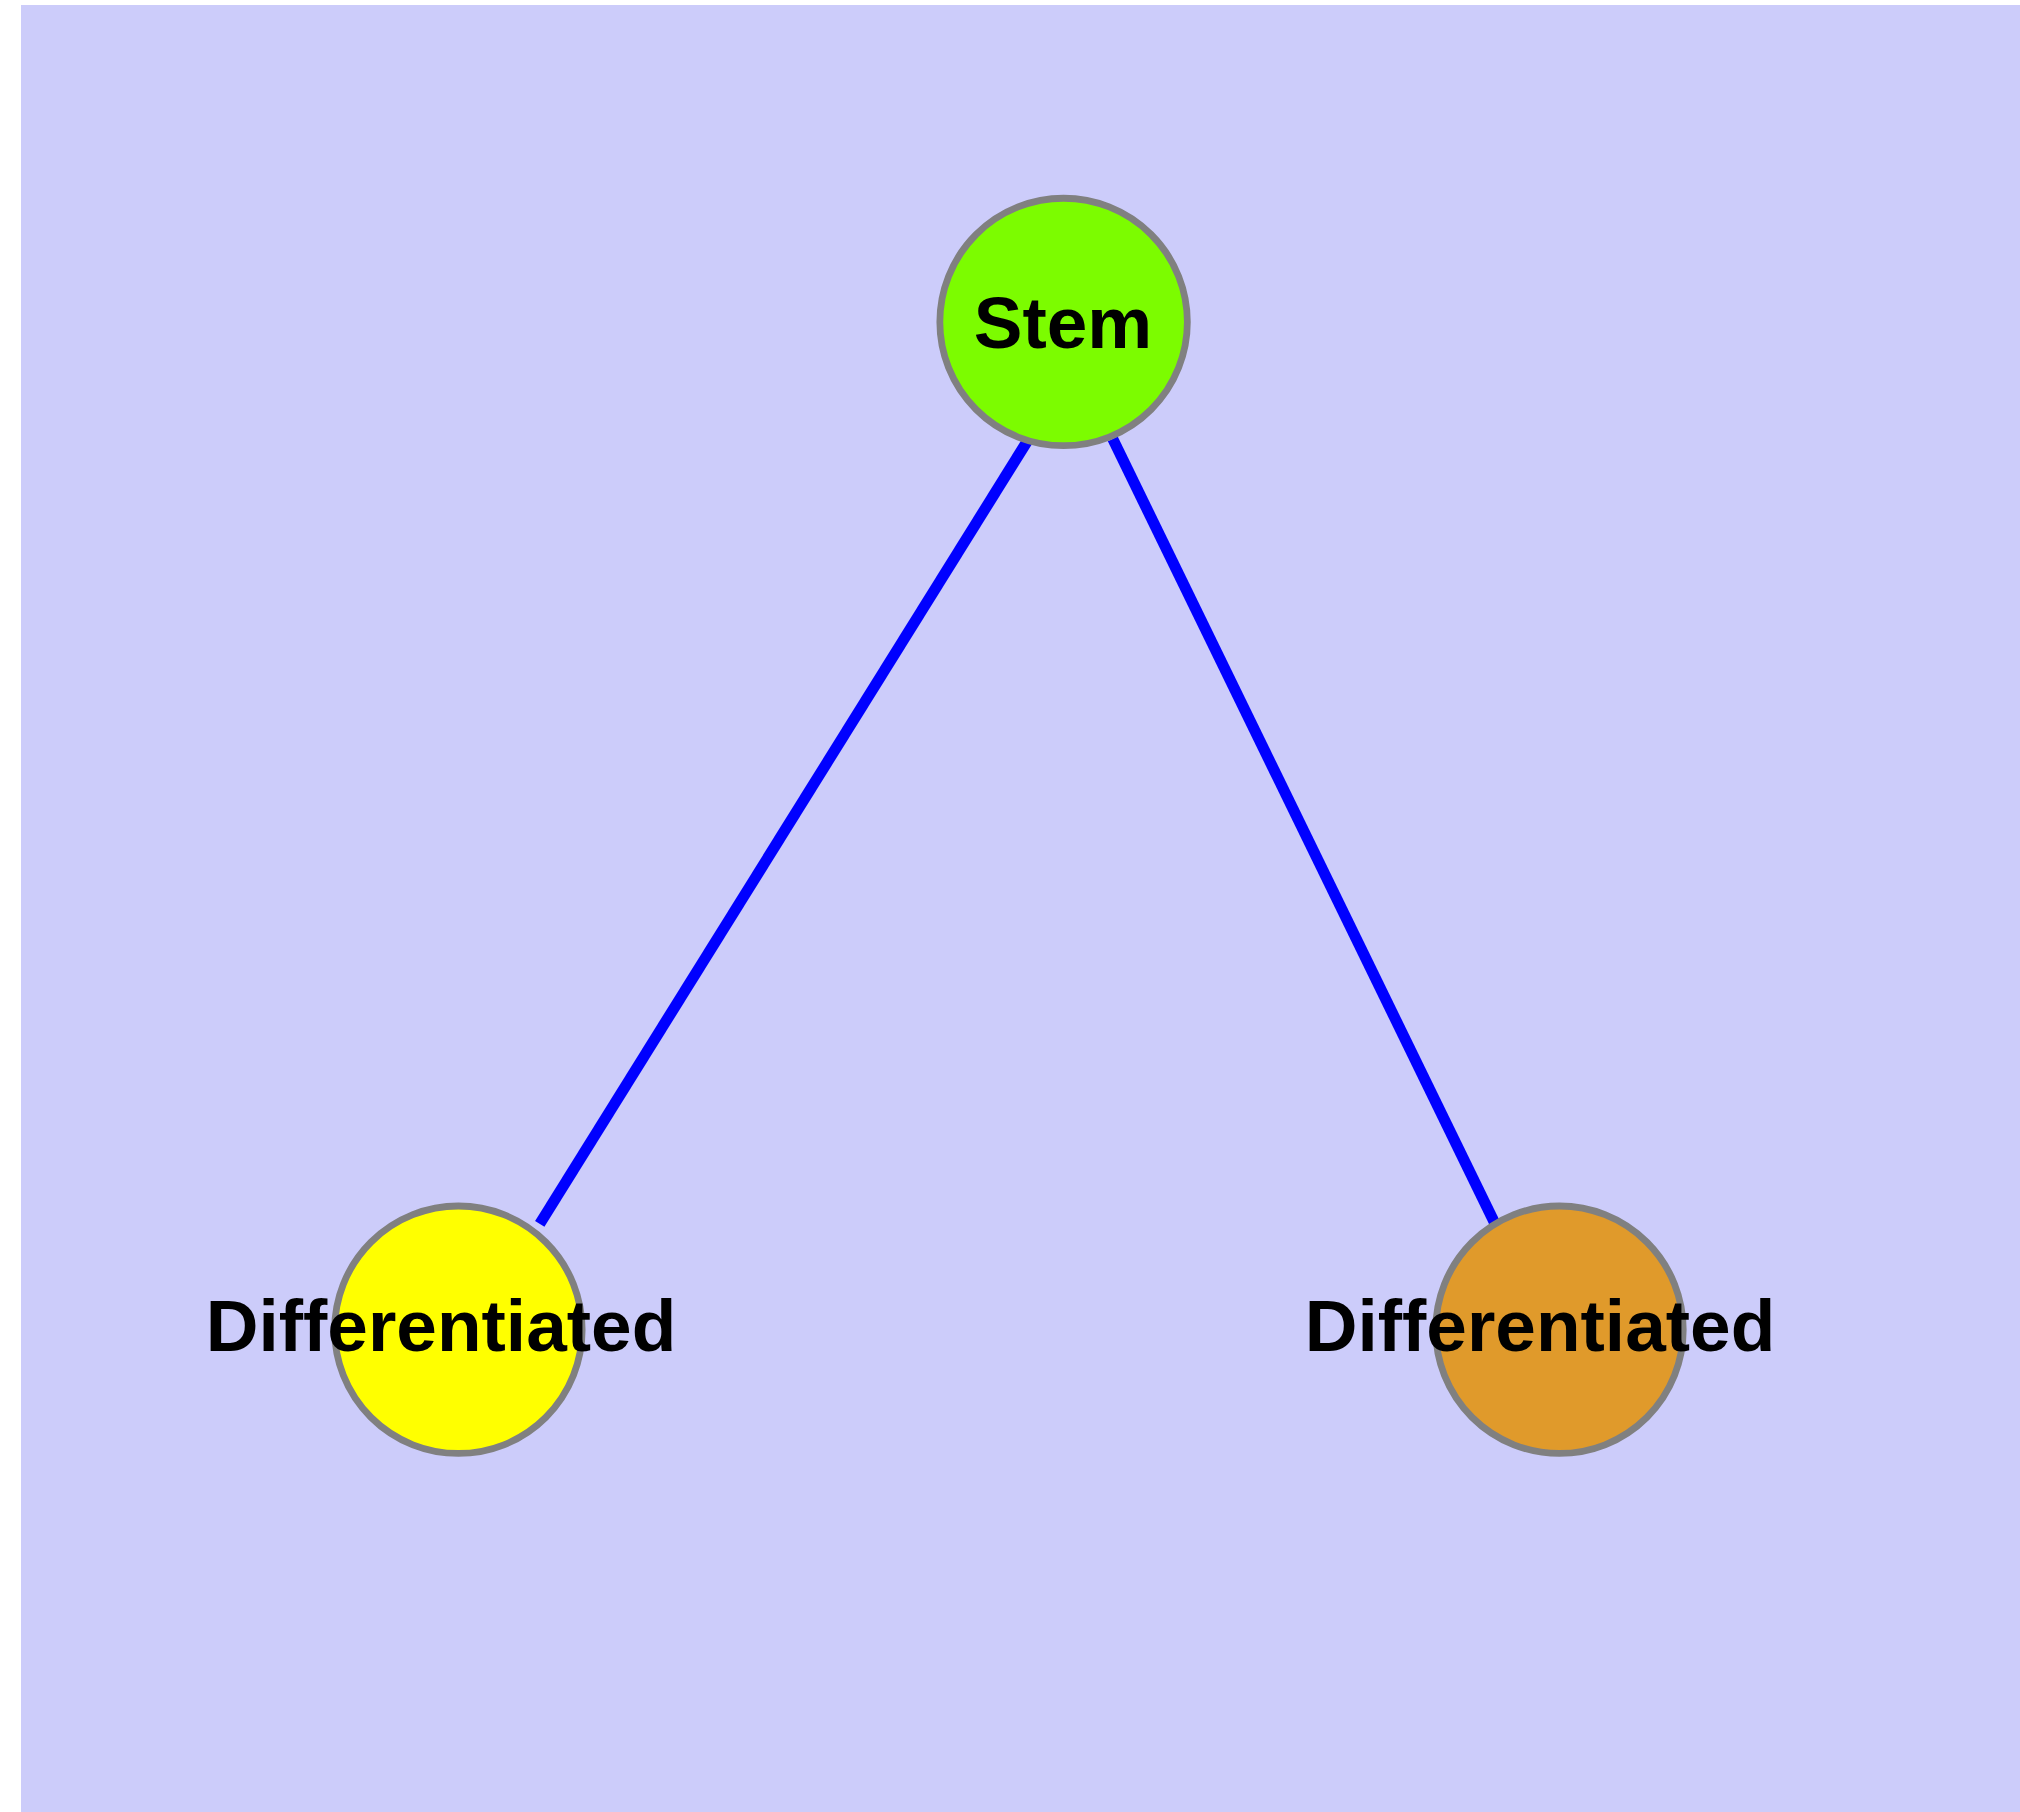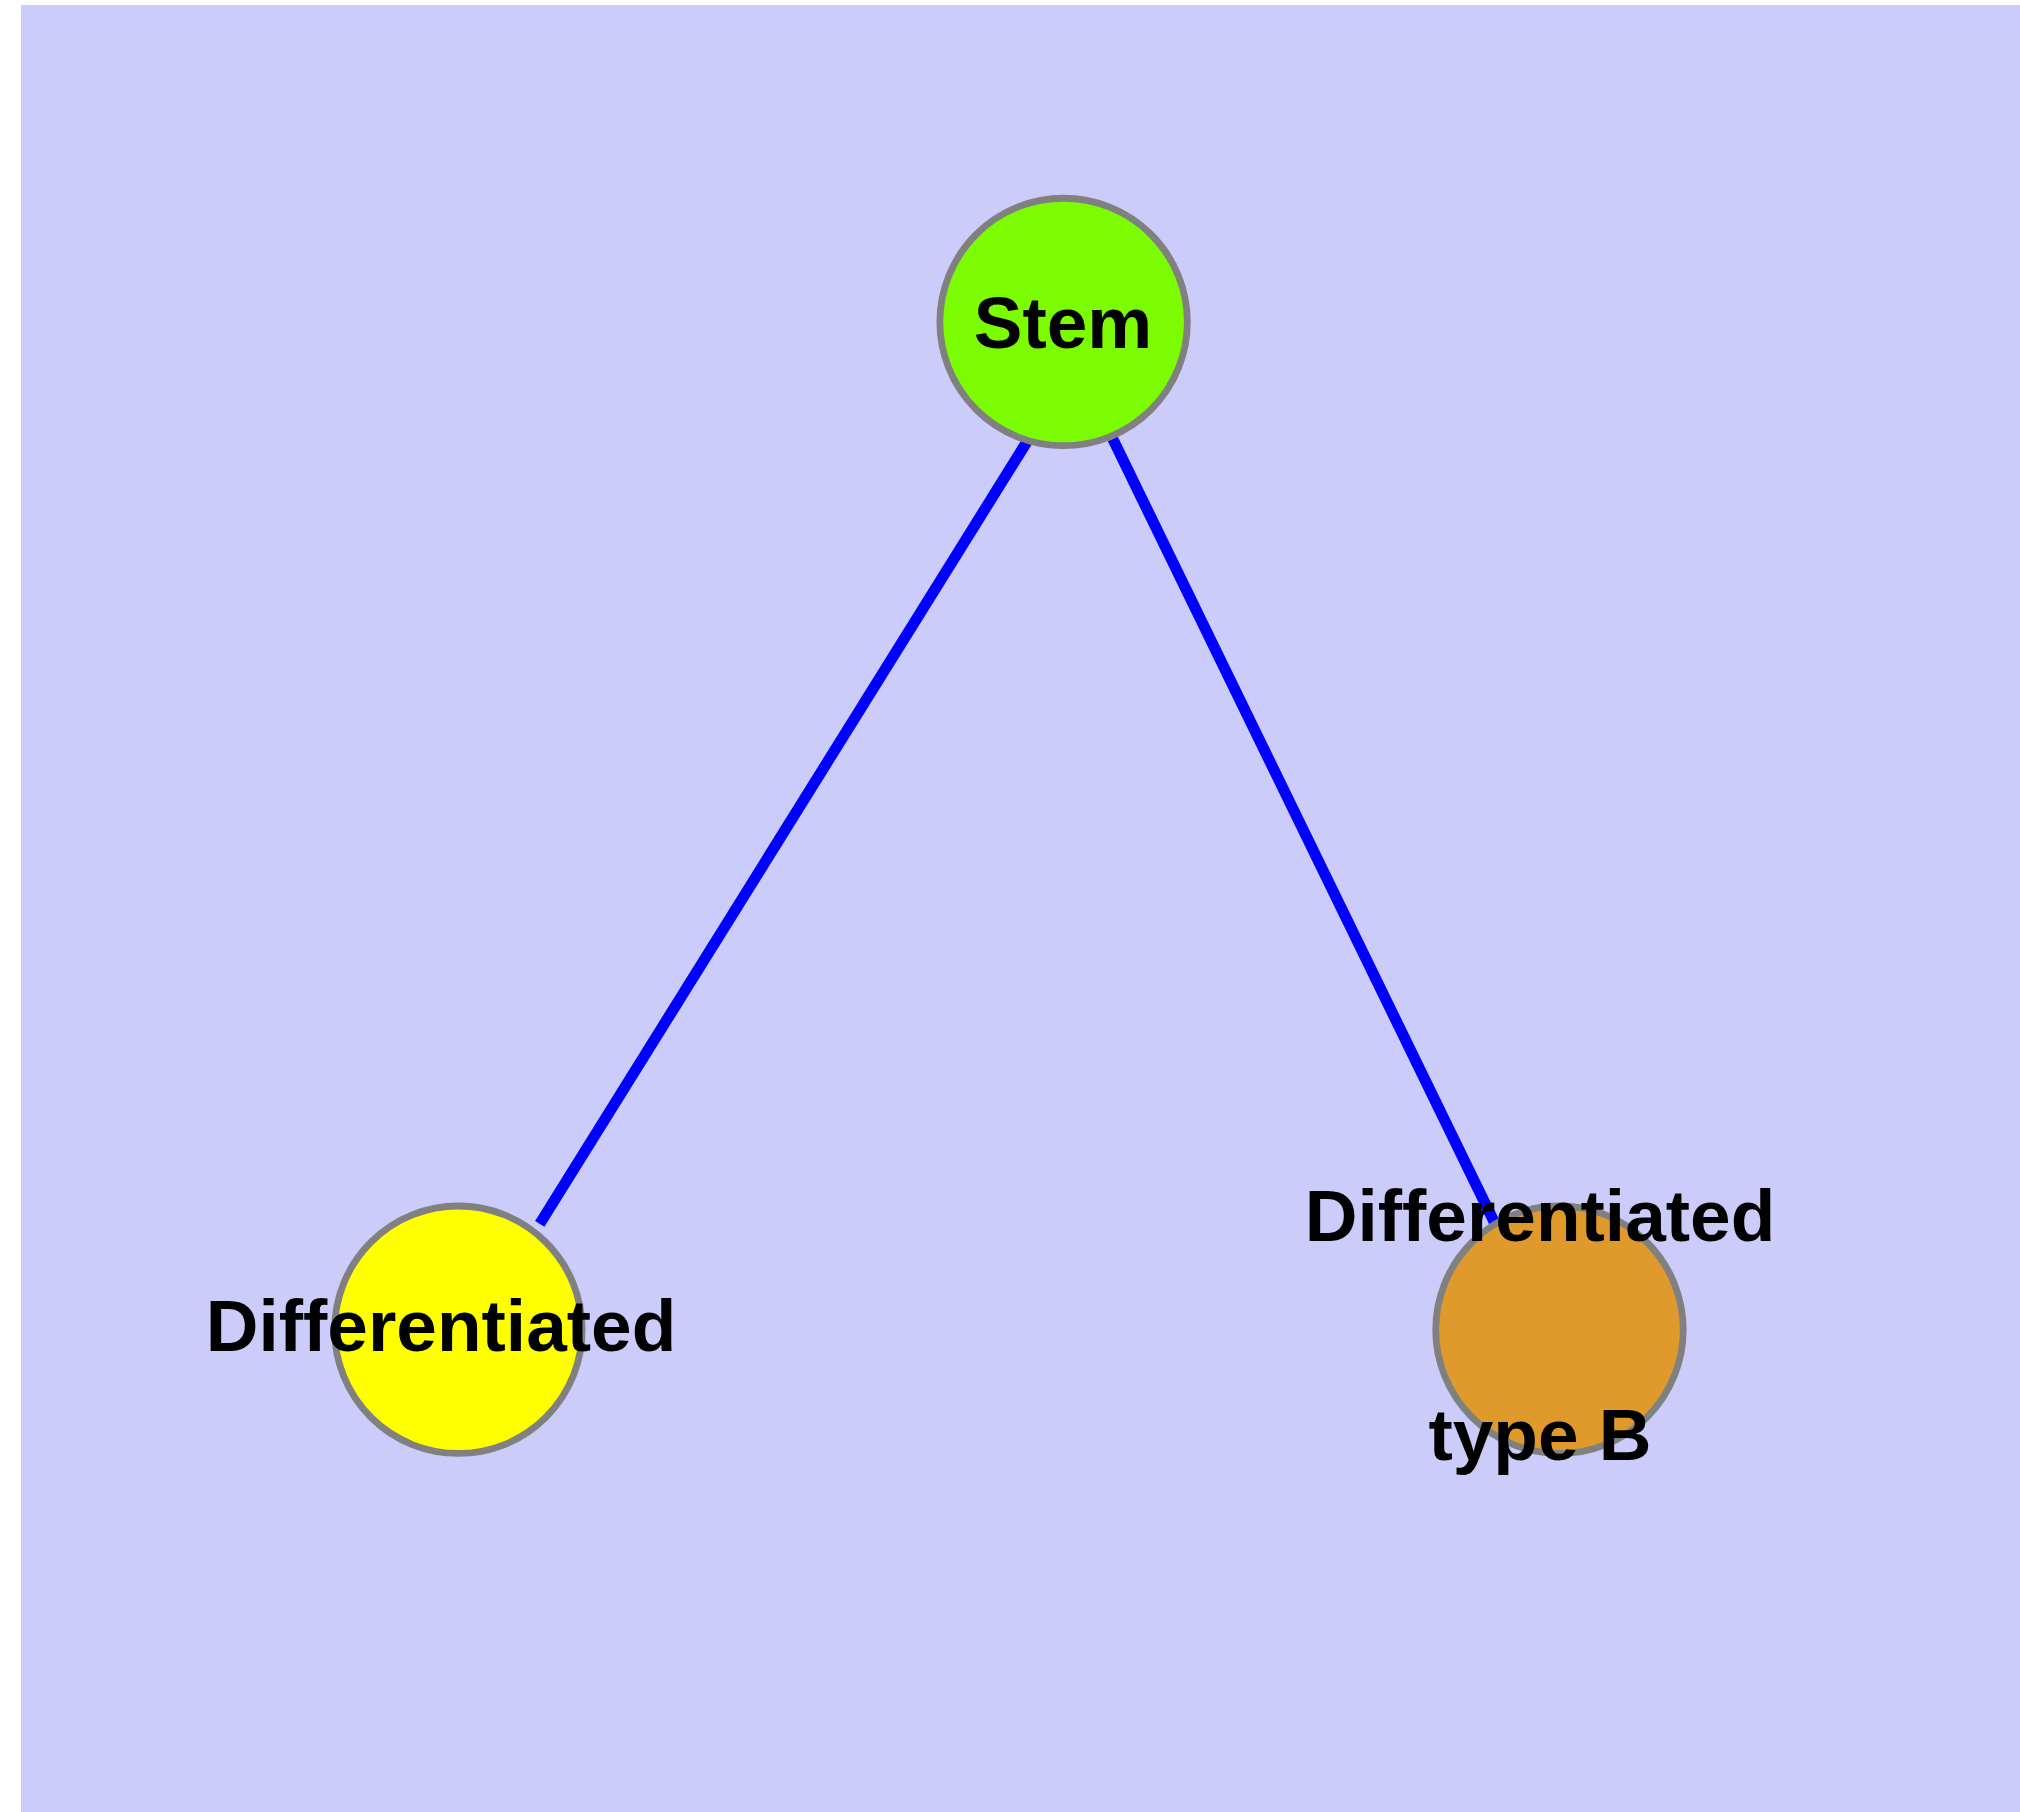--- a/index.html
+++ b/index.html
@@ -87,18 +87,17 @@
     <div class="node-label label-stem" style="left: 1042px; top: 317px;">
       <span class="label-line">Stem</span>
     </div>
 
     <div class="node-label label-a" style="left: 420px; top: 1320px;">
       <span class="label-line">Differentiated</span>
     </div>
 
     <div class="node-label label-b" style="left: 1519px; top: 1320px;">
       <span class="label-line">Differentiated</span>
-      <span class="label-line">type B</span>
     </div>
 
   </div>
 </div>
 
 
 </body></html>

